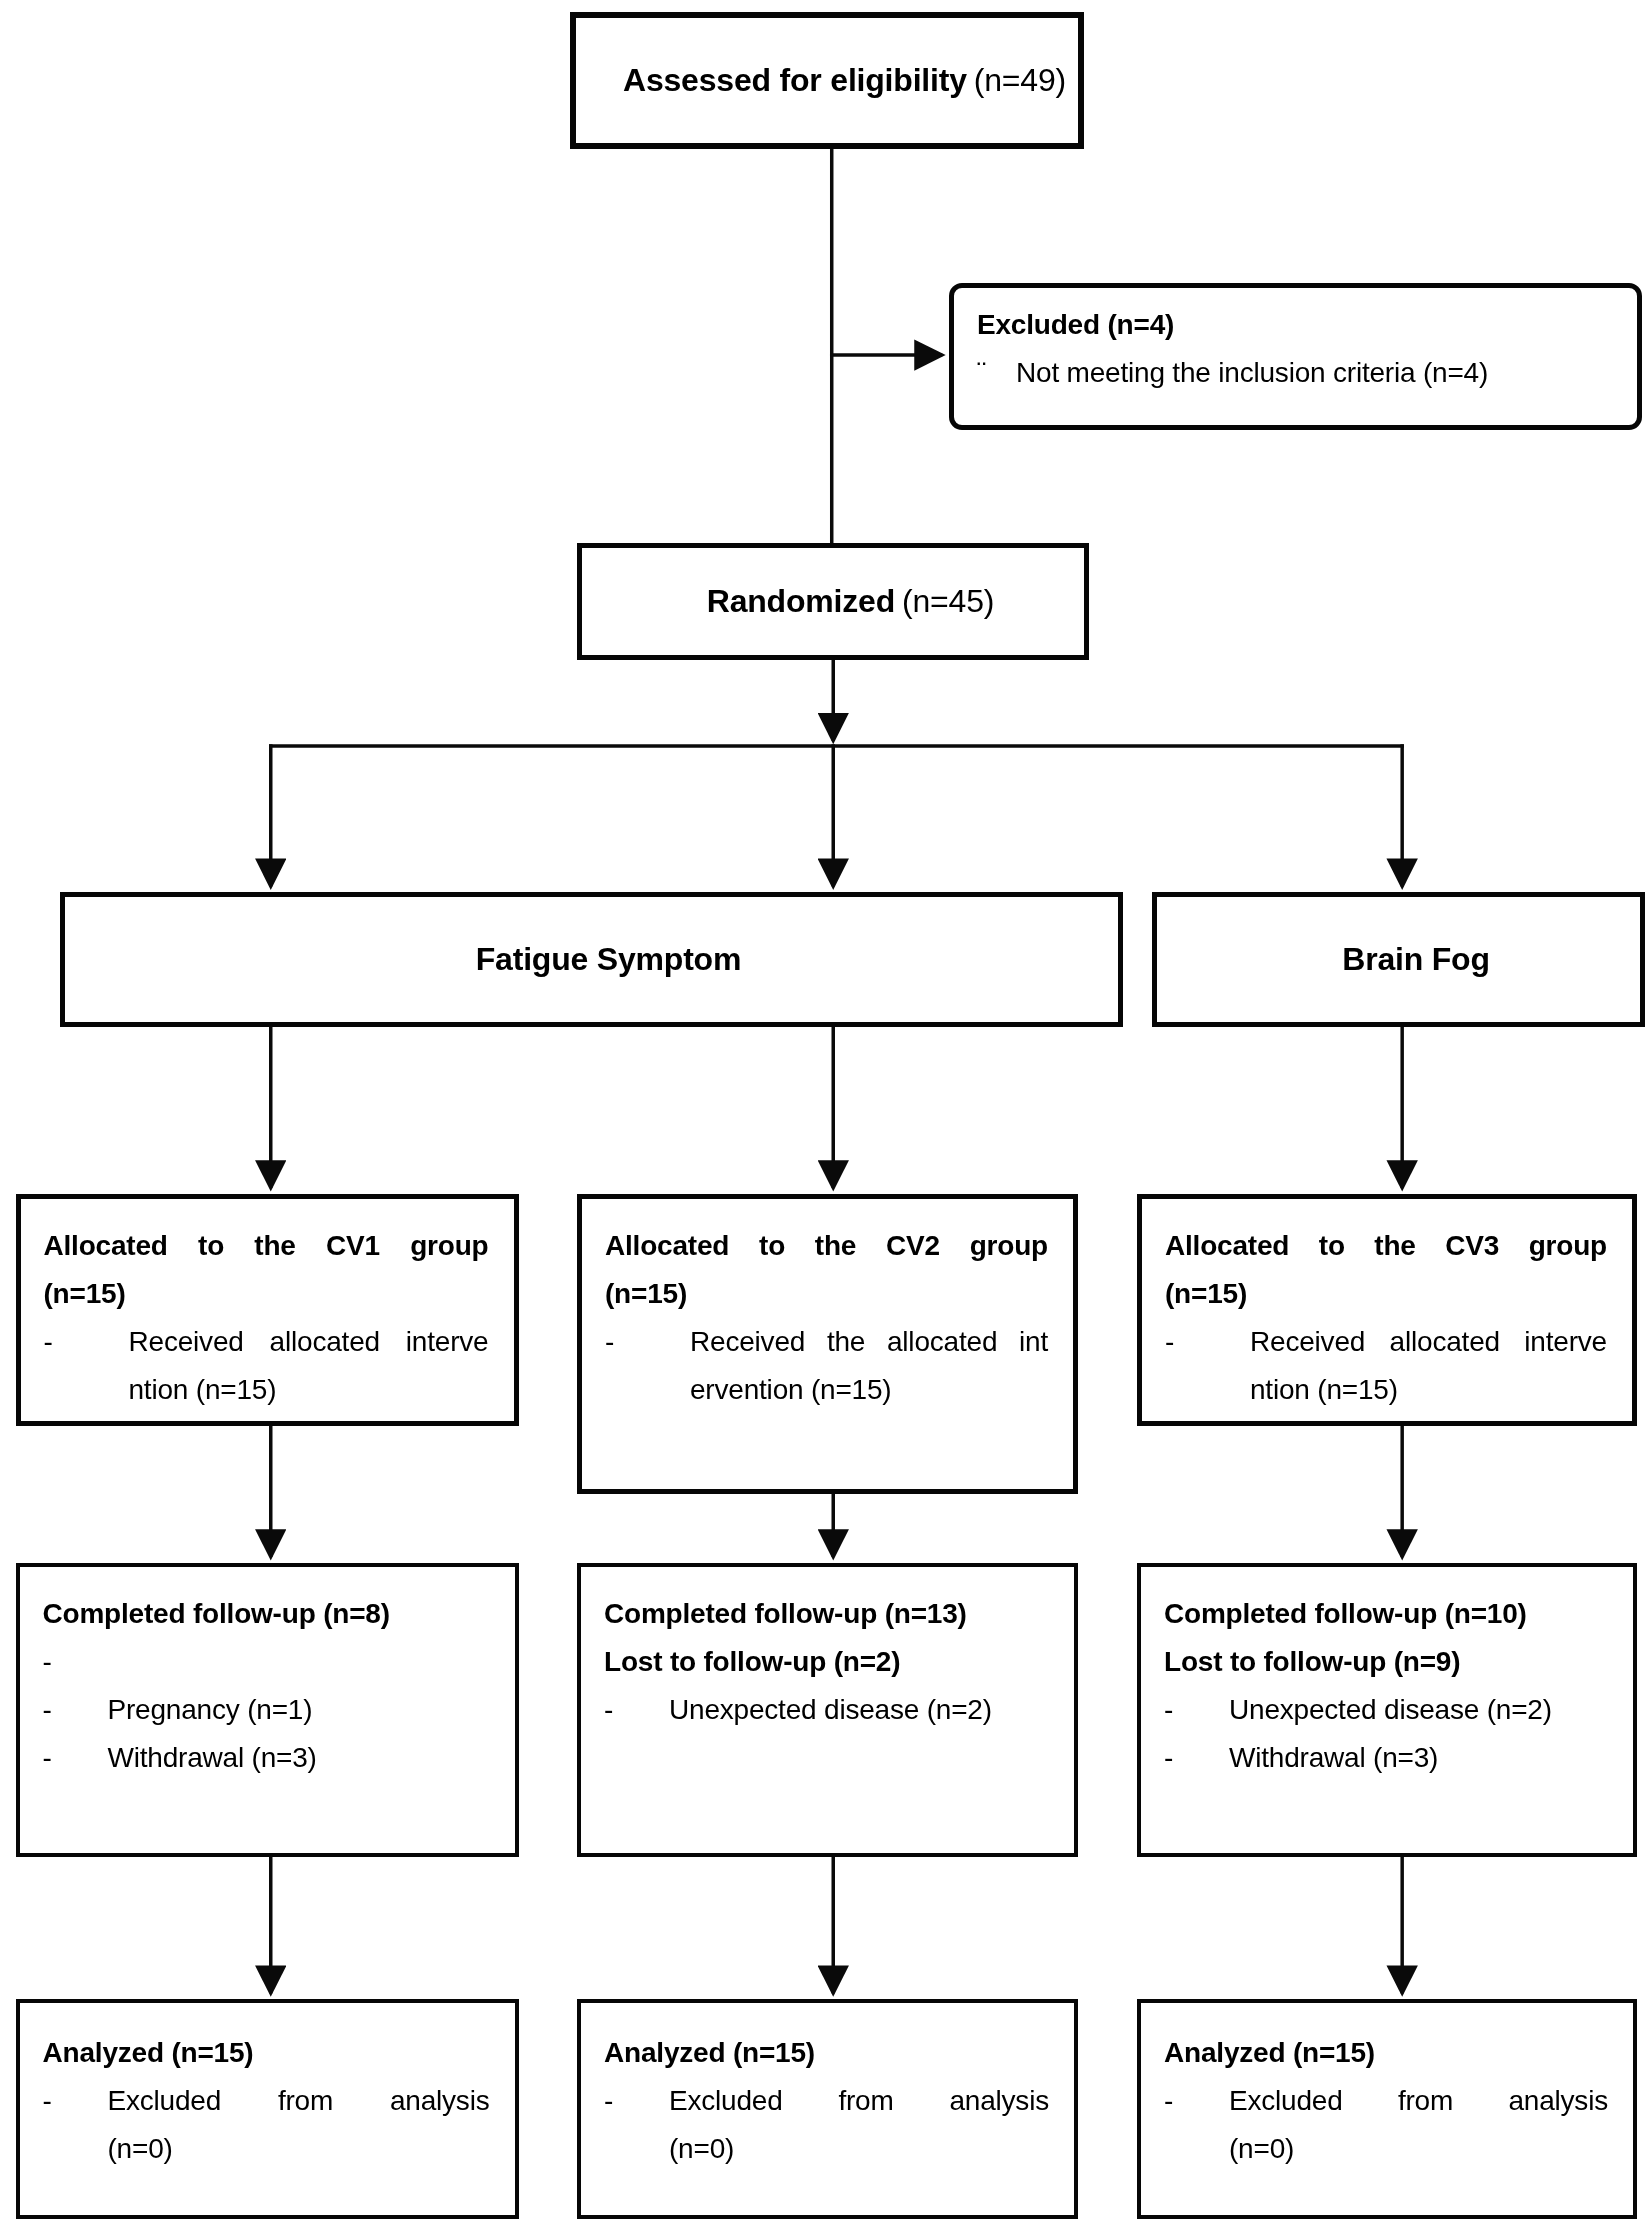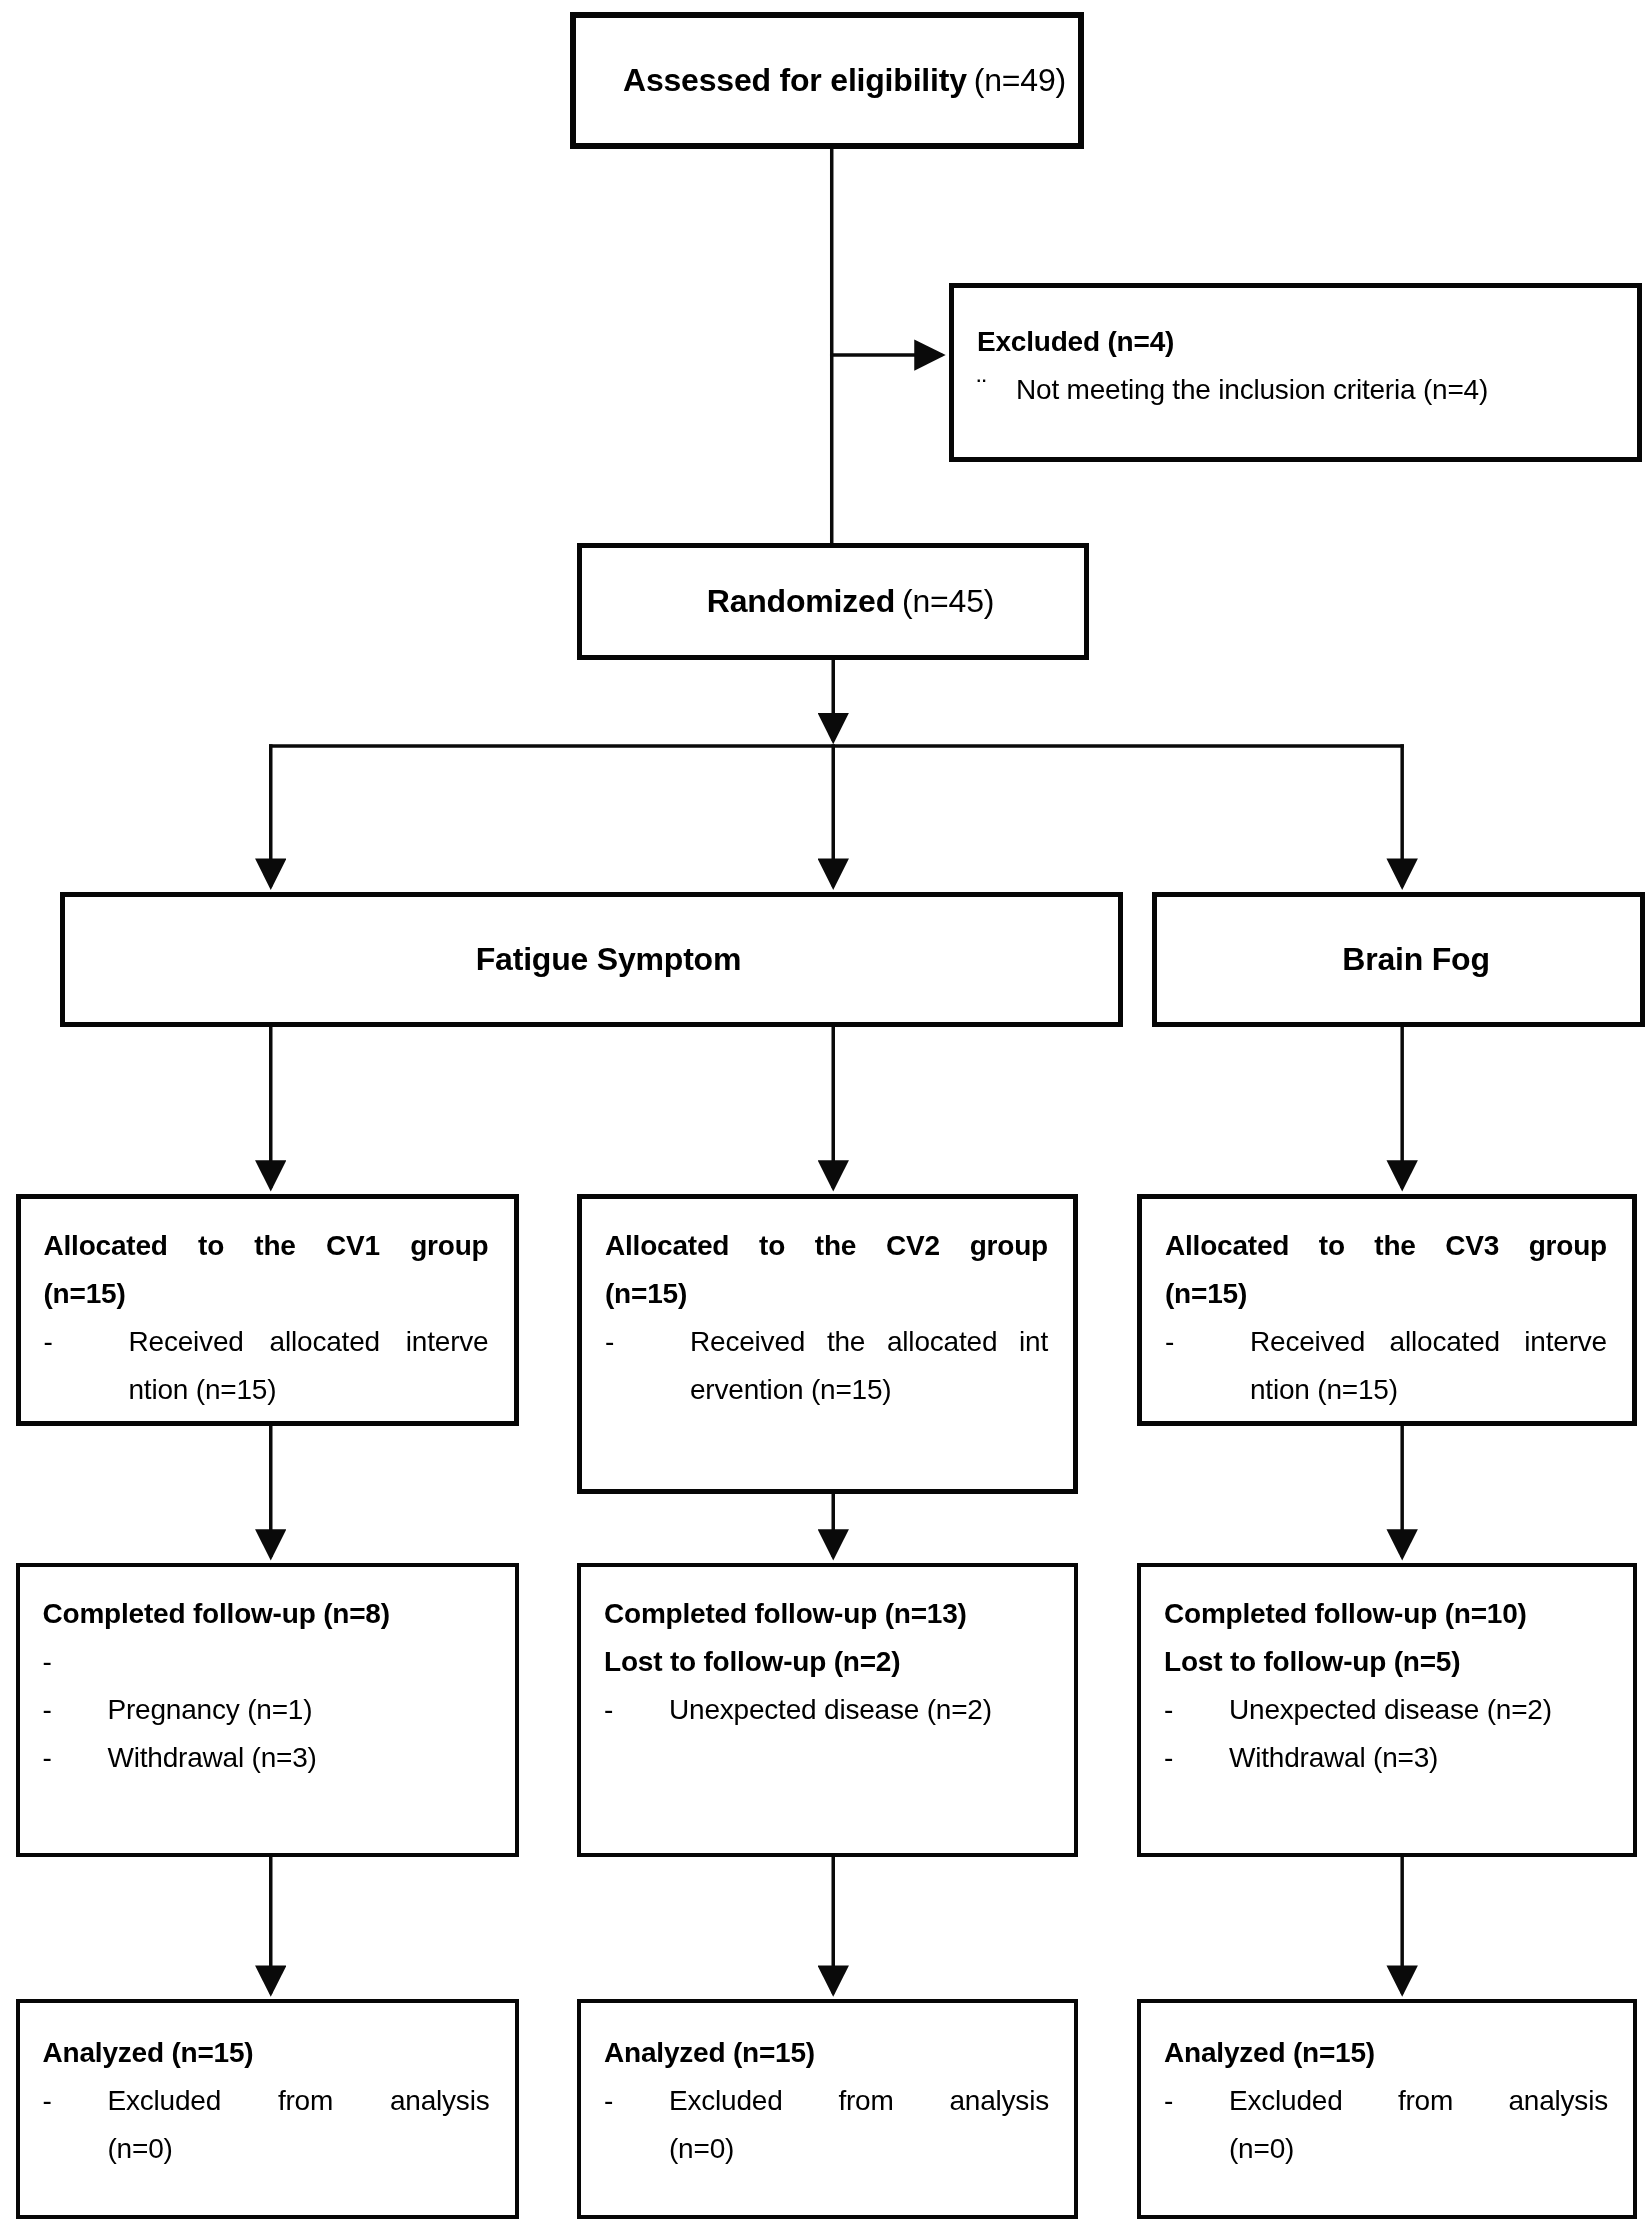--- a/index.html
+++ b/index.html
@@ -63,21 +63,21 @@
       <line x1="1671" y1="3725" x2="1671" y2="3994" marker-end="url(#ah)"></line>
       <line x1="2812" y1="3725" x2="2812" y2="3994" marker-end="url(#ah)"></line>
     </g>
   </svg>
 
   <div class="box center" style="left:570px;top:11.5px;width:514px;height:137px;border-width:6.5px;">
     <span class="b">Assessed for eligibility</span>
     <span class="n">(n=49)</span>
   </div>
 
-  <div class="box textbox" style="left:949px;top:283px;width:693px;height:179px;padding-top:30px;--mw:39px;">
+  <div class="box textbox" style="left:949px;top:283px;width:693px;height:147px;padding-top:13px;border-radius:13px;--mw:39px;">
       <div class="row bold">
         <div class="txt">Excluded (n=4)</div>
       </div>
       <div class="row">
         <span class="marker">¨</span>
         <div class="txt">Not meeting the inclusion criteria (n=4)</div>
       </div>
     </div>
 
   <div class="box center" style="left:577px;top:543px;width:512px;height:117px;border-width:5.5px;">
@@ -167,21 +167,21 @@
       <div class="row">
         <span class="marker">-</span>
         <div class="txt">Unexpected disease (n=2)</div>
       </div>
     </div>
   <div class="box textbox" style="left:1137px;top:1563px;width:500px;height:294px;border-width:4.5px;">
       <div class="row bold">
         <div class="txt">Completed follow-up (n=10)</div>
       </div>
       <div class="row bold">
-        <div class="txt">Lost to follow-up (n=5)</div>
+        <div class="txt">Lost to follow-up (n=9)</div>
       </div>
       <div class="row">
         <span class="marker">-</span>
         <div class="txt">Unexpected disease (n=2)</div>
       </div>
       <div class="row">
         <span class="marker">-</span>
         <div class="txt">Withdrawal (n=3)</div>
       </div>
     </div>

